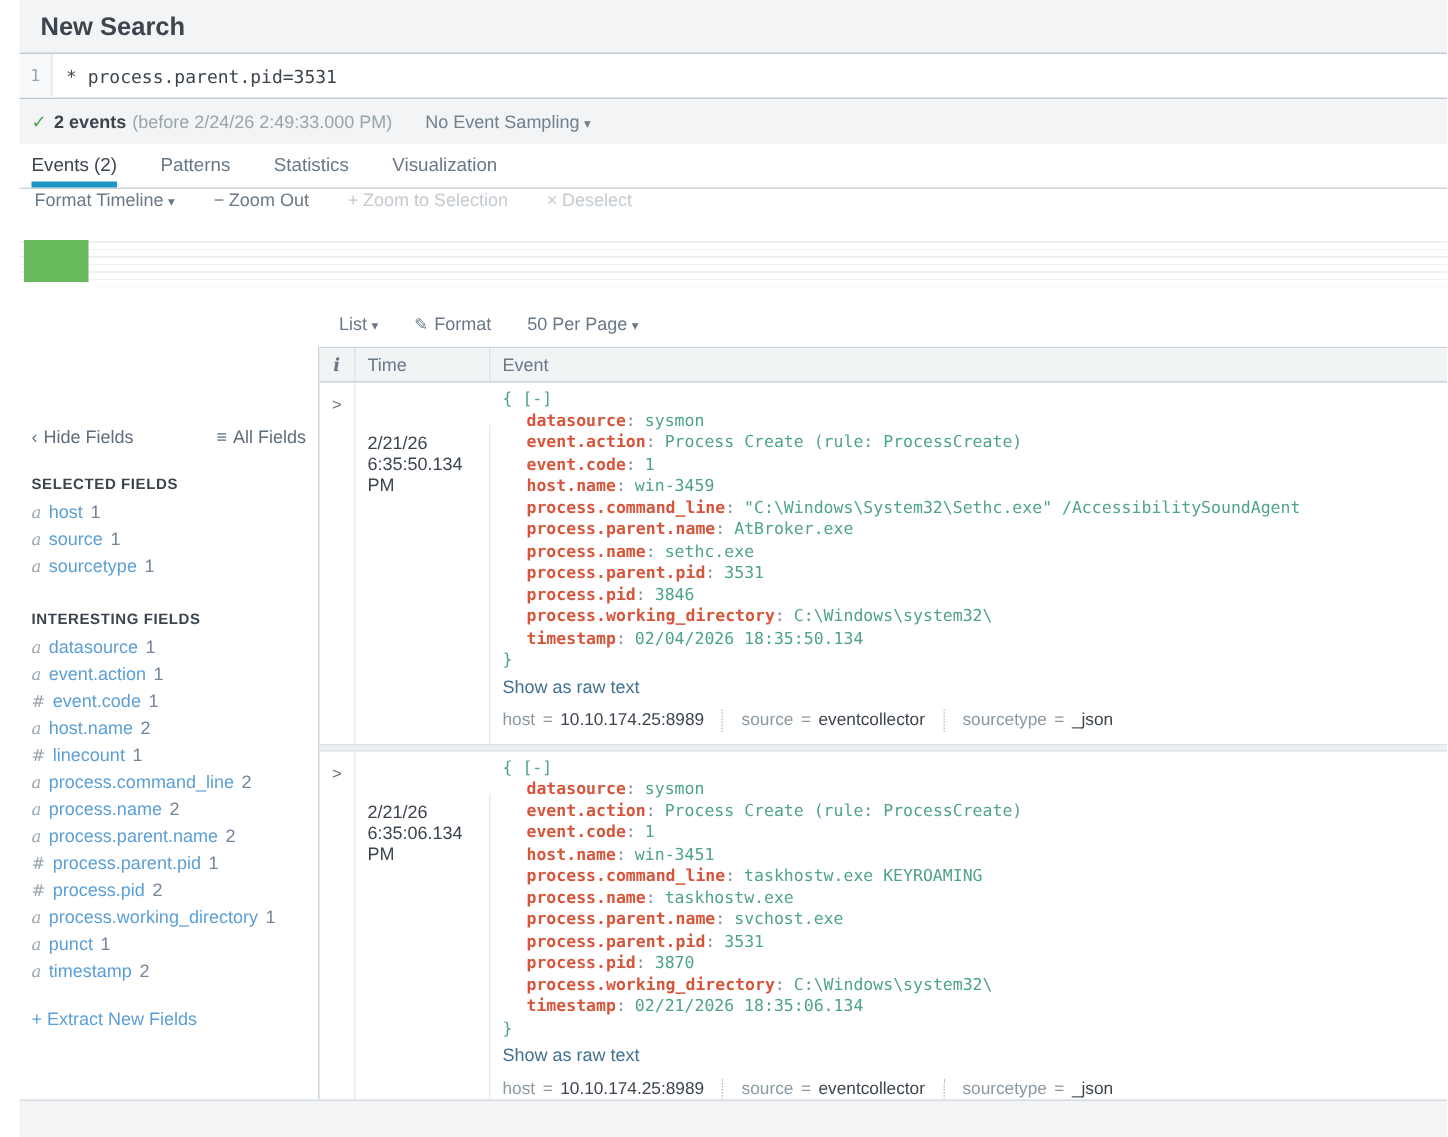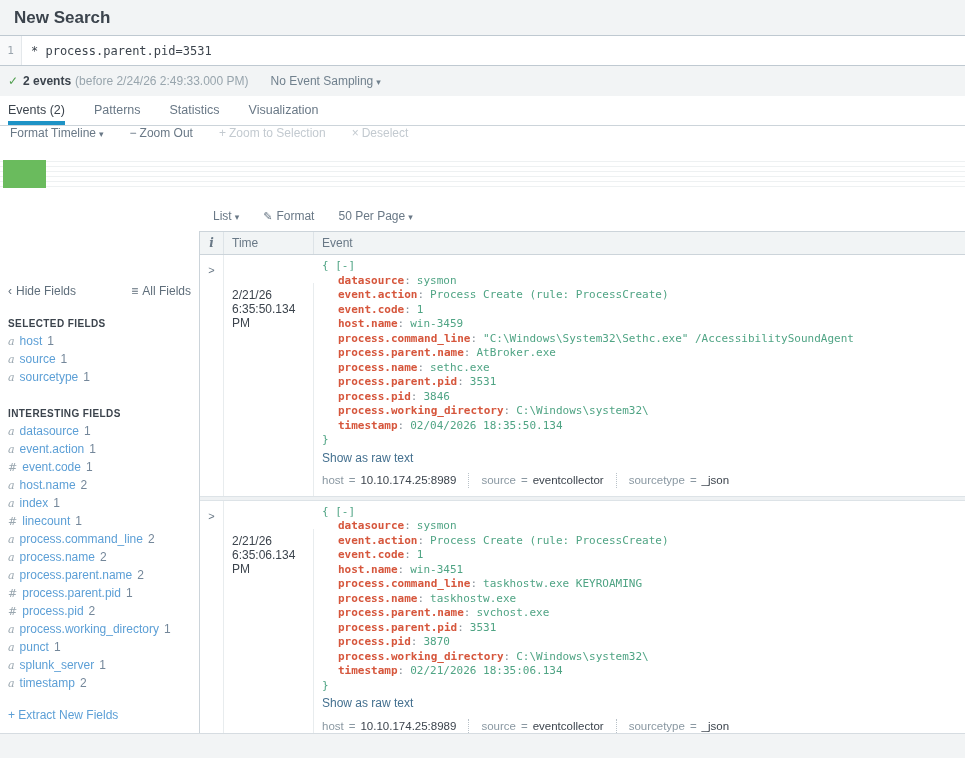--- a/index.html
+++ b/index.html
@@ -2,21 +2,21 @@
 <html style="--accent: #1e93c6; --green: #53a051; --bar: #6abb5d; --jkey: #d6563c; --jval: #4fa484; --link: #44708f; --flink: #5c9fd6;"><head>
 <meta charset="utf-8">
 <style>
   :root{
     --accent:#1e93c6; --green:#53a051; --bar:#6abb5d;
     --jkey:#d6563c; --jval:#4fa484; --link:#44708f; --flink:#5c9fd6;
     --txt:#3c444d; --gray:#697886; --muted:#a7b1b9; --border:#ccd4da; --lite:#e8ecee;
   }
   *{box-sizing:border-box;}
   body{margin:0;background:#fff;font-family:"Liberation Sans",sans-serif;color:var(--txt);}
-  #app{width:965px;height:758px;display:flex;flex-direction:column;overflow:hidden;background:#fff;}
+  #app{width:965px;height:758px;display:flex;flex-direction:column;overflow:hidden;background:#fff;padding-left:13px;}
 
   
   .title-bar{background:#f2f4f5;height:35px;padding:8px 14px 0;flex:none;}
   .title-bar h1{margin:0;font-size:17px;font-weight:bold;color:var(--txt);}
   .search-bar{flex:none;height:31px;background:#fff;border-top:1px solid #bfc9d1;border-bottom:1px solid #bfc9d1;display:flex;align-items:stretch;}
   .line-no{width:22px;background:#f8f9fa;border-right:1px solid #e4e8eb;color:#99a4ad;font-family:"DejaVu Sans Mono",monospace;font-size:11px;display:flex;align-items:center;justify-content:center;flex:none;}
   .query{flex:1;display:flex;align-items:center;padding-left:9px;font-family:"DejaVu Sans Mono",monospace;font-size:12px;color:var(--txt);}
   .status-row{flex:none;height:30px;background:#f2f4f5;display:flex;align-items:center;padding:0 8px;font-size:12px;}
   .check{color:var(--green);margin-right:5px;font-size:12px;}
   .ev-count{font-weight:bold;color:var(--txt);margin-right:4px;}
@@ -175,30 +175,28 @@
           <div class="field-item"><span class="ftype">a</span><span class="fname">host</span><span class="fcount">1</span></div>
           <div class="field-item"><span class="ftype">a</span><span class="fname">source</span><span class="fcount">1</span></div>
           <div class="field-item"><span class="ftype">a</span><span class="fname">sourcetype</span><span class="fcount">1</span></div>
         </div>
       <div class="group-head" style="padding-top:22px;">INTERESTING FIELDS</div>
       <div id="interesting-fields">
           <div class="field-item"><span class="ftype">a</span><span class="fname">datasource</span><span class="fcount">1</span></div>
           <div class="field-item"><span class="ftype">a</span><span class="fname">event.action</span><span class="fcount">1</span></div>
           <div class="field-item"><span class="ftype">#</span><span class="fname">event.code</span><span class="fcount">1</span></div>
           <div class="field-item"><span class="ftype">a</span><span class="fname">host.name</span><span class="fcount">2</span></div>
-          <div class="field-item"><span class="ftype">a</span><span class="fname">index</span><span class="fcount">1</span></div>
           <div class="field-item"><span class="ftype">#</span><span class="fname">linecount</span><span class="fcount">1</span></div>
           <div class="field-item"><span class="ftype">a</span><span class="fname">process.command_line</span><span class="fcount">2</span></div>
           <div class="field-item"><span class="ftype">a</span><span class="fname">process.name</span><span class="fcount">2</span></div>
           <div class="field-item"><span class="ftype">a</span><span class="fname">process.parent.name</span><span class="fcount">2</span></div>
           <div class="field-item"><span class="ftype">#</span><span class="fname">process.parent.pid</span><span class="fcount">1</span></div>
           <div class="field-item"><span class="ftype">#</span><span class="fname">process.pid</span><span class="fcount">2</span></div>
           <div class="field-item"><span class="ftype">a</span><span class="fname">process.working_directory</span><span class="fcount">1</span></div>
           <div class="field-item"><span class="ftype">a</span><span class="fname">punct</span><span class="fcount">1</span></div>
-          <div class="field-item"><span class="ftype">a</span><span class="fname">splunk_server</span><span class="fcount">1</span></div>
           <div class="field-item"><span class="ftype">a</span><span class="fname">timestamp</span><span class="fcount">2</span></div>
         </div>
       <div class="extract">+ Extract New Fields</div>
     </div>
 
     <div class="table-area">
       <div class="thead">
         <div class="th th-info">i</div>
         <div class="th th-time">Time</div>
         <div class="th th-event">Event</div>

